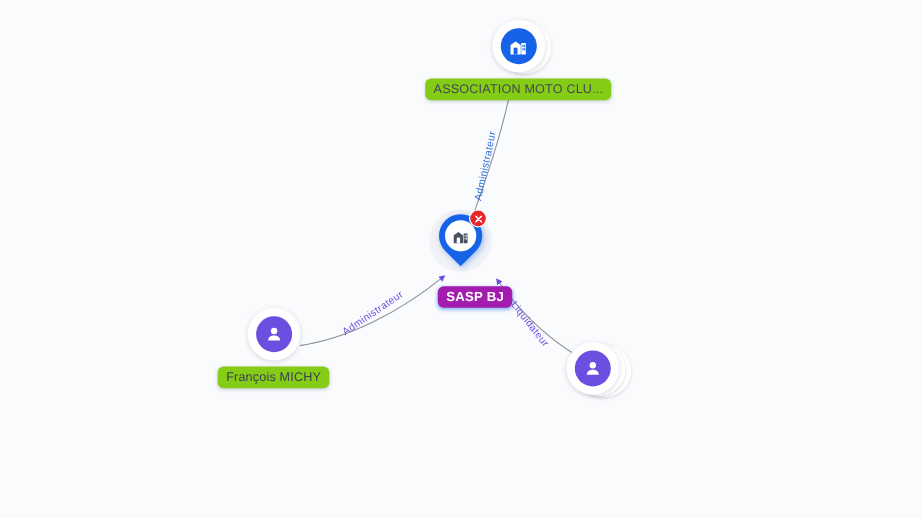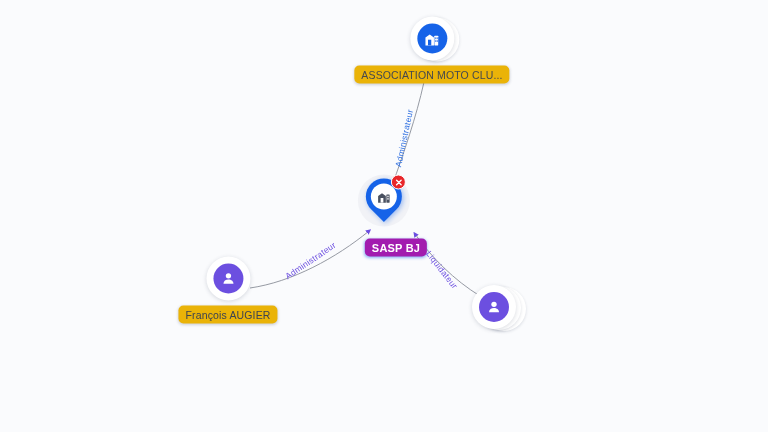--- a/index.html
+++ b/index.html
@@ -76,21 +76,21 @@
     align-items: center;
     justify-content: center;
   }
   .avatar-circle.person { background: #6c4fe0; }
   .avatar-circle.company { background: #1663e8; }
   .avatar-circle svg { display: block; }
 
   
   .label-chip {
     margin-top: 5px;
-    background: #eab308;
+    background: #84cc16;
     border-radius: 5px;
     padding: 3px 7px;
     font-size: 10.5px;
     color: #3b4252;
     white-space: nowrap;
     box-shadow: 0 1px 3px rgba(40,50,80,0.20);
     letter-spacing: 0.15px;
   }
   .label-chip.upper {
     font-size: 10.5px;
@@ -252,21 +252,21 @@
     <div class="node-inner">
       <div class="avatar-wrap">
         <div class="avatar-ring"></div>
         <div class="avatar-circle person">
           <svg width="16" height="16" viewBox="0 0 24 24" fill="#ffffff">
             <circle cx="12" cy="8" r="4"></circle>
             <path d="M4.5 20c0-4.1 3.4-6.4 7.5-6.4s7.5 2.3 7.5 6.4H4.5z"></path>
           </svg>
         </div>
       </div>
-      <div class="label-chip">François AUGIER</div>
+      <div class="label-chip">François MICHY</div>
     </div>
   </div>
 
   <div class="node" style="left:494px; top:307px;">
     <div class="node-inner">
       <div class="avatar-wrap">
         <div class="stack s2"></div>
         <div class="stack s1"></div>
         <div class="avatar-ring"></div>
         <div class="avatar-circle person">

